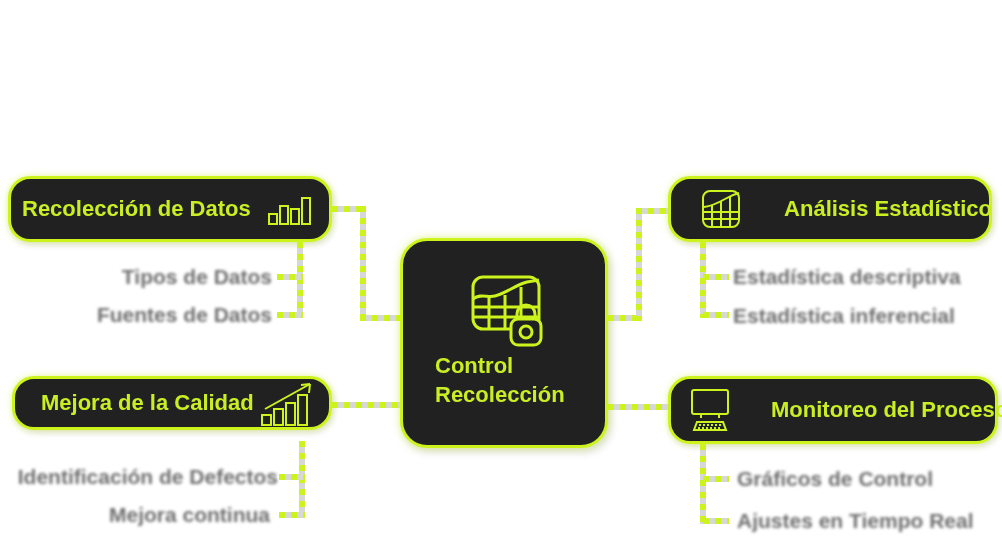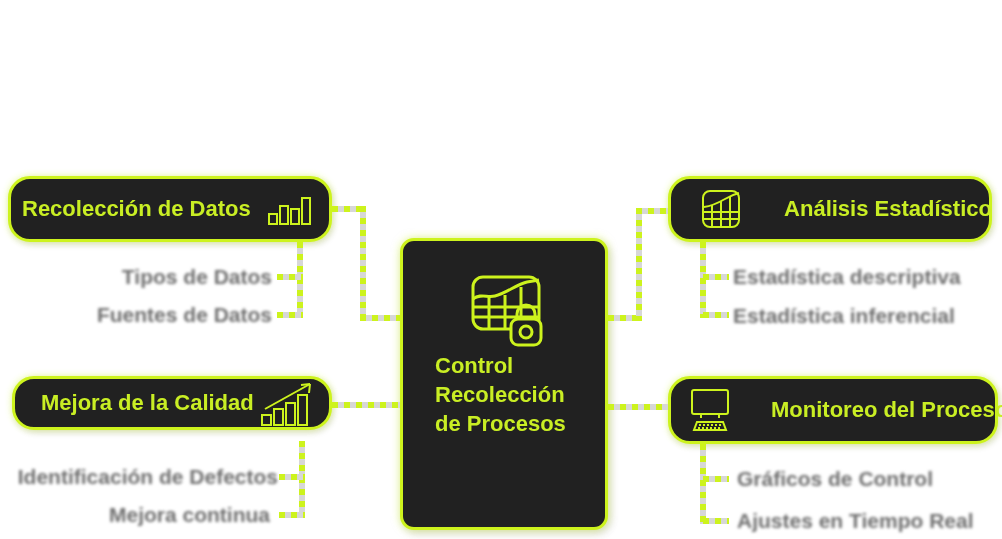--- a/index.html
+++ b/index.html
@@ -29,22 +29,22 @@
     display:flex;align-items:center;
     box-shadow:0 0 7px rgba(205,243,29,0.45), 2px 3px 6px rgba(0,0,0,0.12);
   }
   .box .label{
     font-size:22px;font-weight:700;color:var(--accent-text);white-space:nowrap;
   }
   .icon{display:flex;align-items:center;justify-content:center;flex:0 0 auto;}
   .icon svg{display:block;}
 
   .center-node{
-    position:absolute;left:400px;top:238px;width:208px;height:292px;
-    background:var(--box-bg);border:3px solid var(--accent);border-radius:14px;
+    position:absolute;left:400px;top:238px;width:208px;height:210px;
+    background:var(--box-bg);border:3px solid var(--accent);border-radius:27px;
     box-shadow:0 0 8px rgba(205,243,29,0.5), 3px 4px 8px rgba(0,0,0,0.14);
   }
   .center-icon{position:absolute;left:64px;top:26px;}
   .center-label{
     position:absolute;left:32px;top:110px;
     font-size:22px;font-weight:700;color:var(--accent-text);line-height:29px;
   }
 
   .sub{
     position:absolute;font-size:21px;font-weight:700;color:var(--sub);
@@ -120,21 +120,20 @@
         <path d="M6,40 H72 M6,50 H72"></path>
         <path d="M22,31 V62 M38,28 V62 M54,20 V62"></path>
         <rect x="44" y="52" width="30" height="26" rx="7" fill="#212121"></rect>
         <path d="M50,52 v-5 a9,9 0 0 1 18,0 v5"></path>
         <circle cx="59" cy="65" r="6"></circle>
       </svg>
     </span>
     <div class="center-label">
       <div>Control</div>
       <div>Recolección</div>
-      <div>de Procesos</div>
     </div>
   </div>
 
   <div class="sub r" style="left:0;width:272px;top:264px;">Tipos de Datos</div>
   <div class="sub r" style="left:0;width:272px;top:302px;">Fuentes de Datos</div>
 
   <div class="sub" style="left:733px;top:264px;">Estadística descriptiva</div>
   <div class="sub" style="left:733px;top:303px;">Estadística inferencial</div>
 
   <div class="sub r" style="left:0;width:278px;top:464px;">Identificación de Defectos</div>

